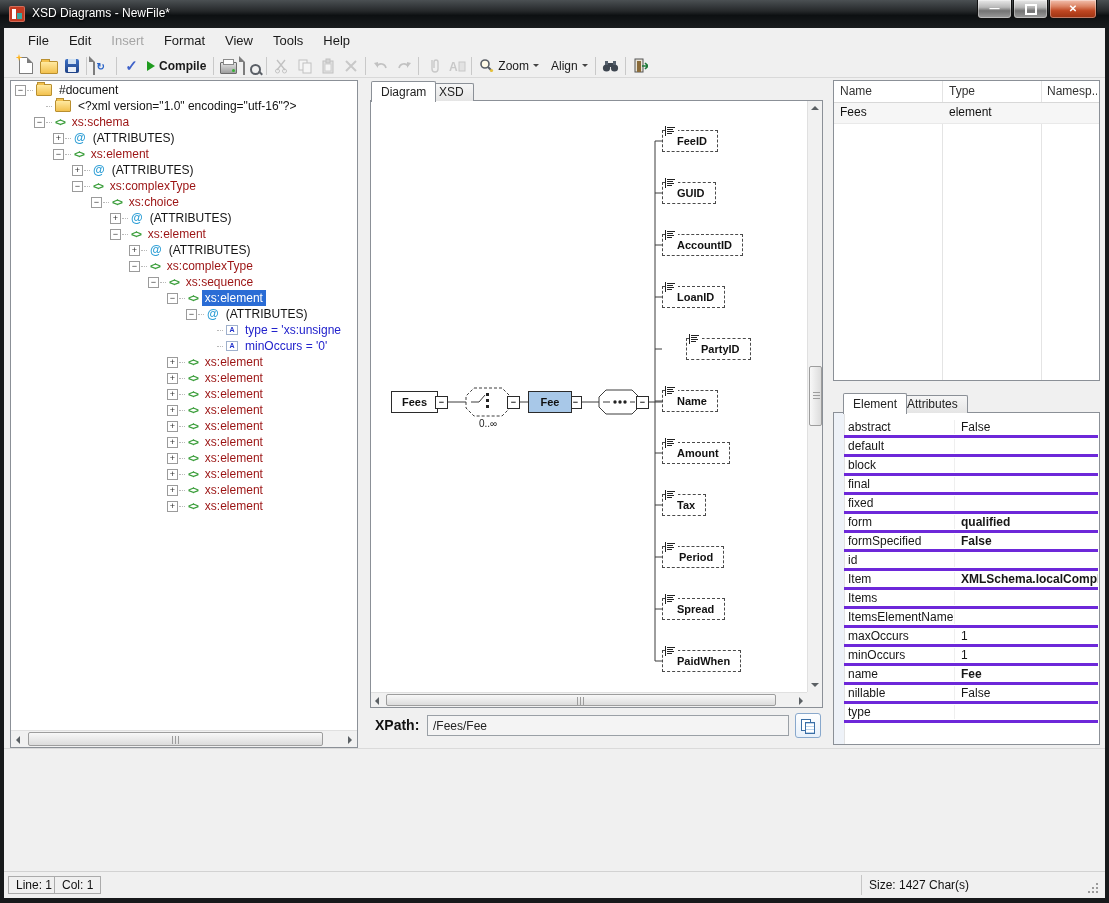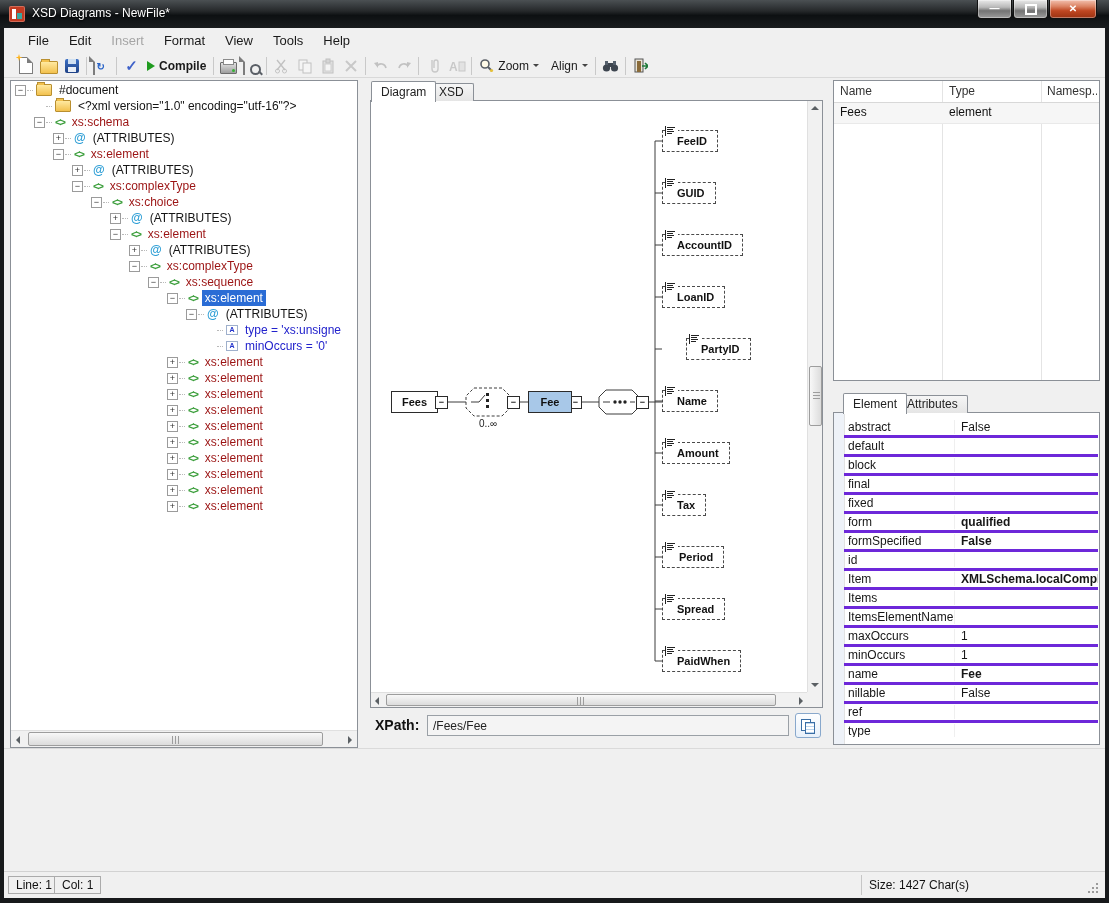--- a/index.html
+++ b/index.html
@@ -677,24 +677,20 @@
     </div>
     <div class="prow">
       <span class="pk">name</span>
       <span class="pv boldv">Fee</span>
     </div>
     <div class="prow">
       <span class="pk">nillable</span>
       <span class="pv">False</span>
     </div>
     <div class="prow">
-      <span class="pk muted">ref</span>
-      <span class="pv"></span>
-    </div>
-    <div class="prow">
       <span class="pk muted">type</span>
       <span class="pv"></span>
     </div>
   </div>
 
 <div class="compbar">
   
   
   
 </div>

